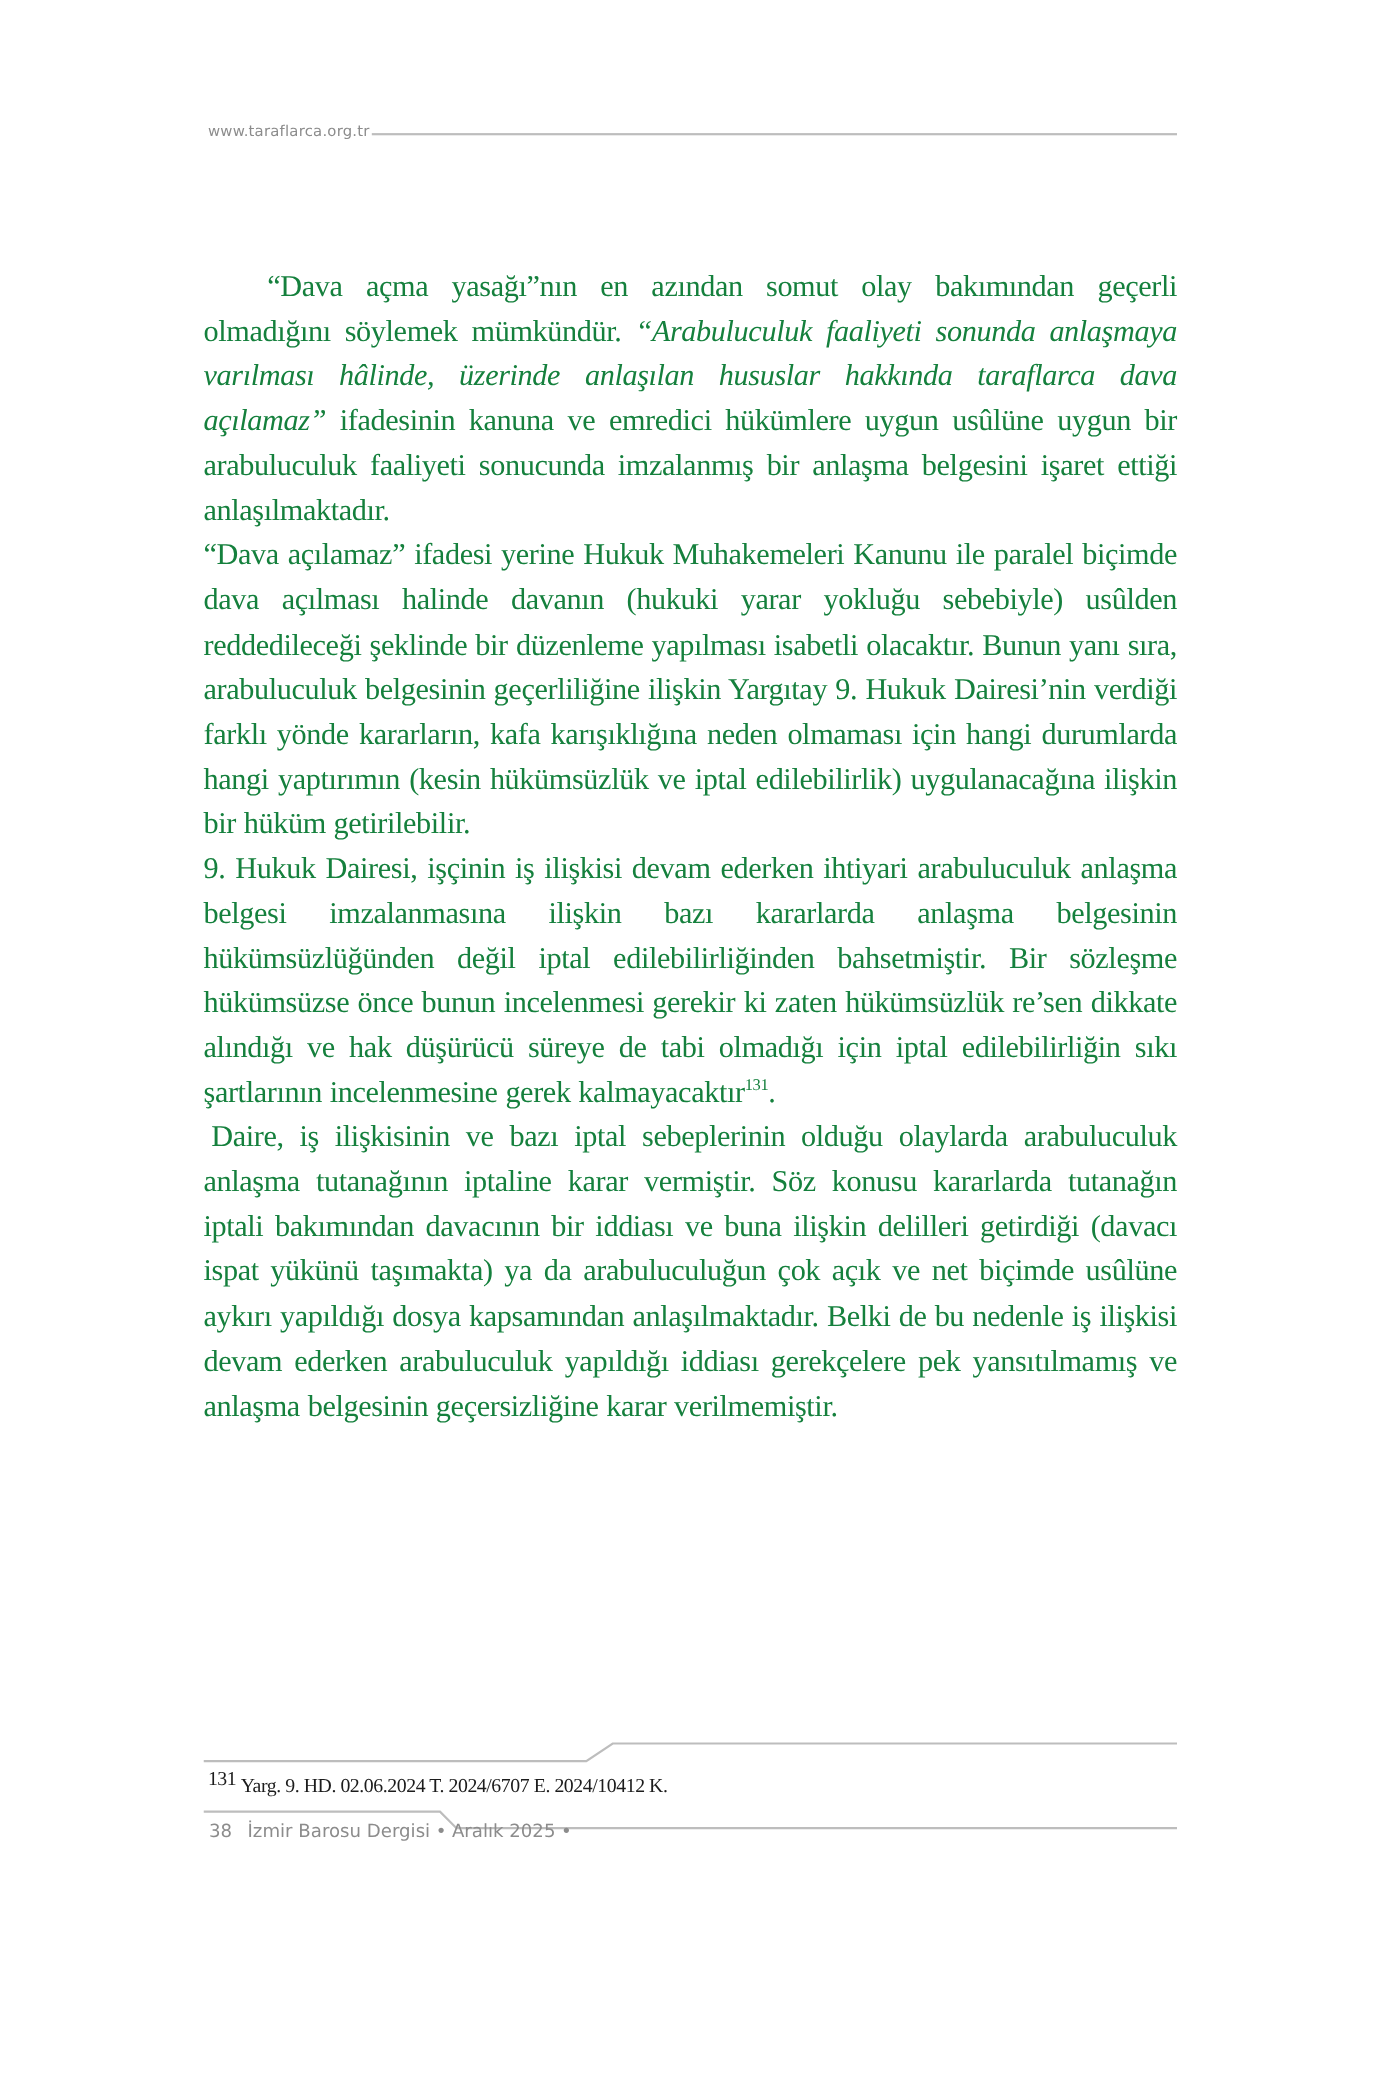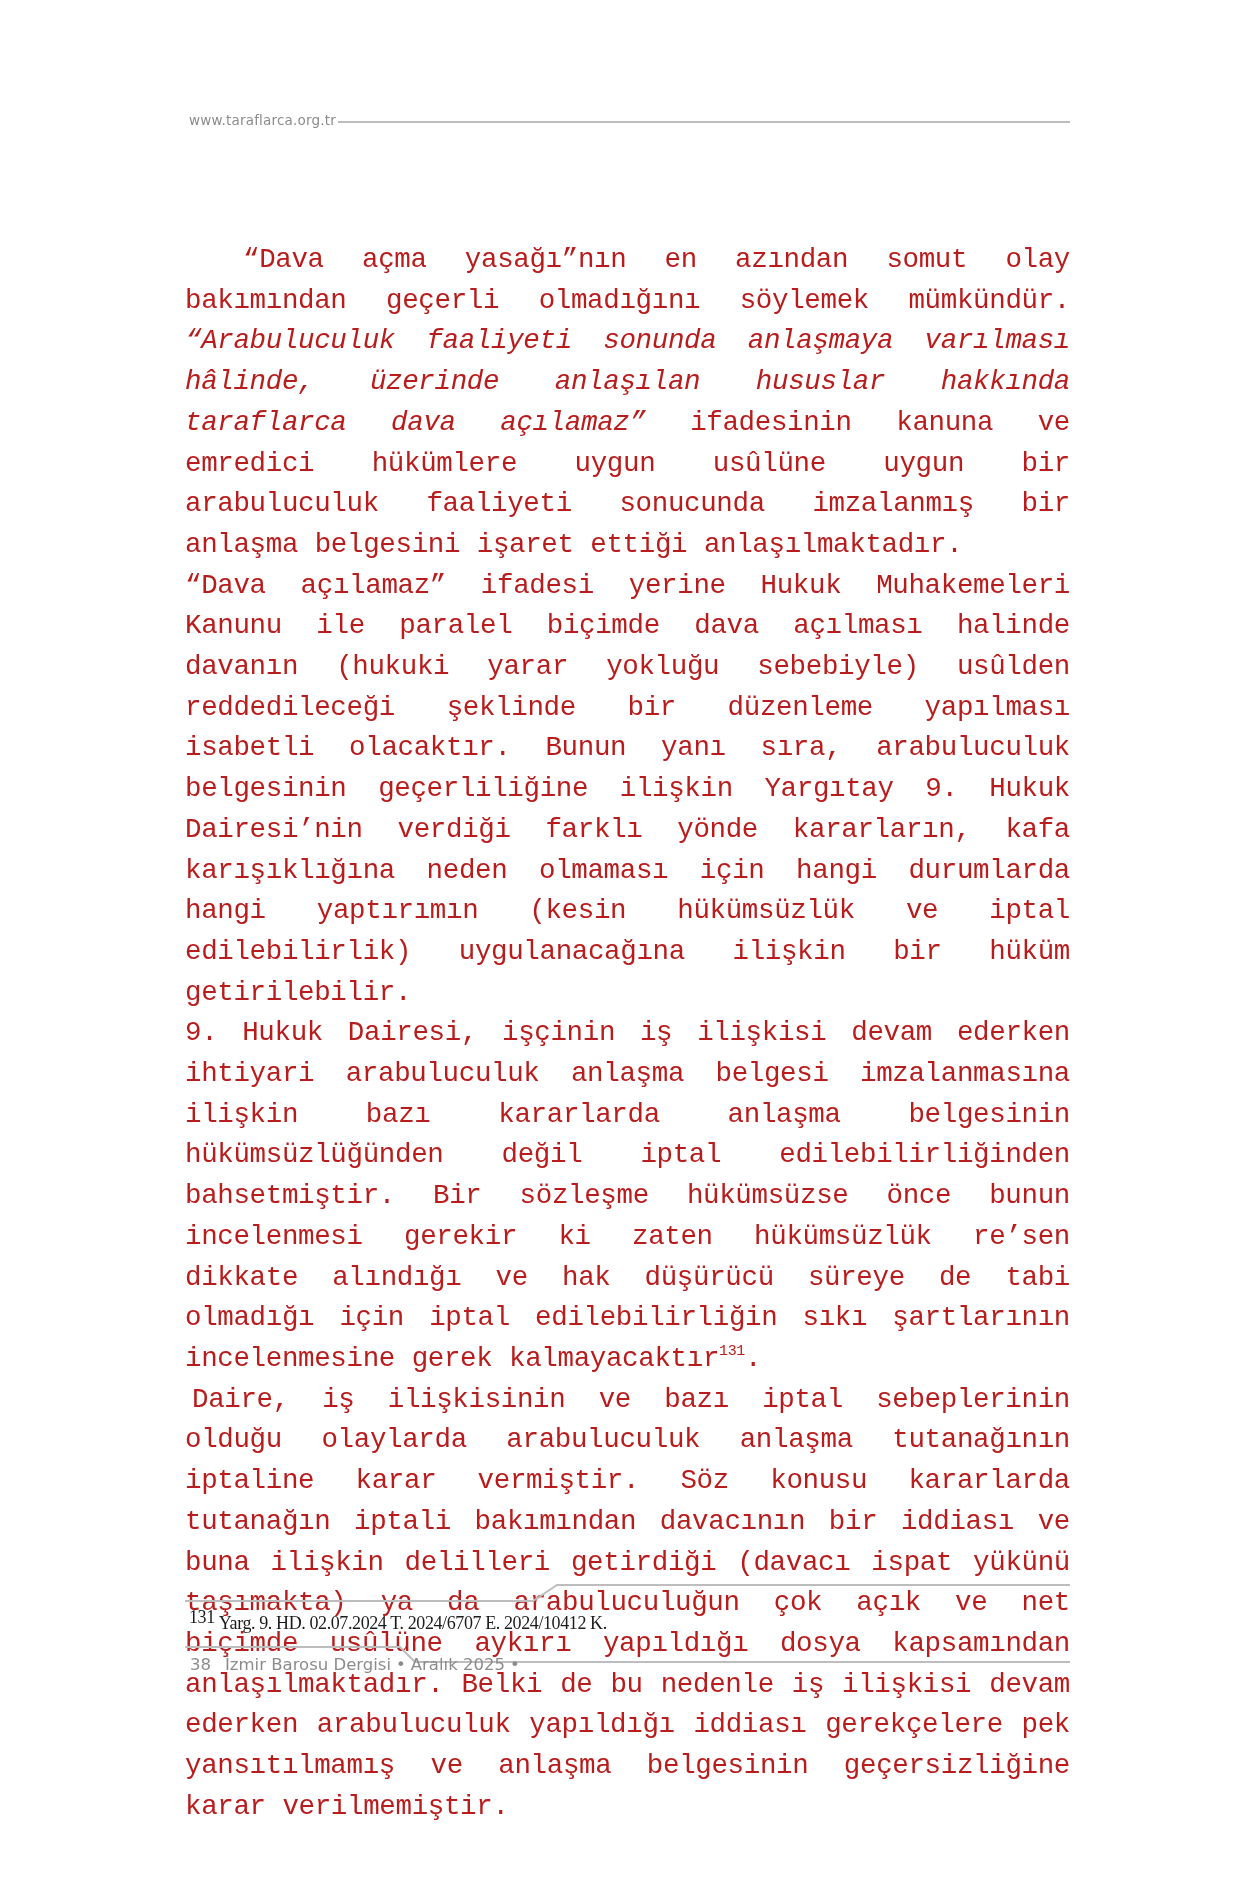--- a/index.html
+++ b/index.html
@@ -44,24 +44,24 @@
       margin-left: 2px;
       margin-top: 4px;
     }
 
     
     .body-text {
       position: absolute;
       left: 185px;
       top: 240px;
       width: 885px;
-      font-family: Liberation Mono, monospace;
+      font-family: Liberation Serif, serif;
       font-size: 27.5px;
       line-height: 40.7px;
-      color: #b91c1c;
+      color: #15803d;
       text-align: justify;
       text-align-last: left;
       hyphens: manual;
       letter-spacing: -0.35px;
       word-spacing: 0.5px;
     }
     .body-text p {
       margin: 0;
     }
     .body-text p.indent {
@@ -154,21 +154,21 @@
 
     <p class="space-lead">Daire, iş ilişkisinin ve bazı iptal sebeplerinin olduğu olaylarda arabuluculuk anlaşma tutanağının iptaline karar vermiştir. Söz konusu kararlarda tutanağın iptali bakımından davacının bir iddiası ve buna ilişkin delilleri getirdiği (davacı ispat yükünü taşımakta) ya da arabuluculuğun çok açık ve net biçimde usûlüne aykırı yapıldığı dosya kapsamından anlaşılmaktadır. Belki de bu nedenle iş ilişkisi devam ederken arabuluculuk yapıldığı iddiası gerekçelere pek yansıtılmamış ve anlaşma belgesinin geçersizliğine karar verilmemiştir.</p>
 
   </div>
 
   <svg class="fn-sep" width="885" height="26" viewBox="0 0 885 26">
     <polyline points="0,21 348,21 372,5 885,5" fill="none" stroke="#bdbdbd" stroke-width="2"></polyline>
   </svg>
 
   <div class="footnote">
-    <span class="fn-num">131</span><span>Yarg. 9. HD. 02.07.2024 T. 2024/6707 E. 2024/10412 K.</span>
+    <span class="fn-num">131</span><span>Yarg. 9. HD. 02.06.2024 T. 2024/6707 E. 2024/10412 K.</span>
   </div>
 
   <svg class="footer-rule" width="885" height="26" viewBox="0 0 885 26">
     <polyline points="0,5 215,5 230,20 885,20" fill="none" stroke="#bdbdbd" stroke-width="2"></polyline>
   </svg>
 
   <div class="footer">
     <span class="page-number">38</span><span>İzmir Barosu Dergisi</span><span class="bullet">•</span><span>Aralık 2025</span><span class="bullet">•</span>
   </div>
 

